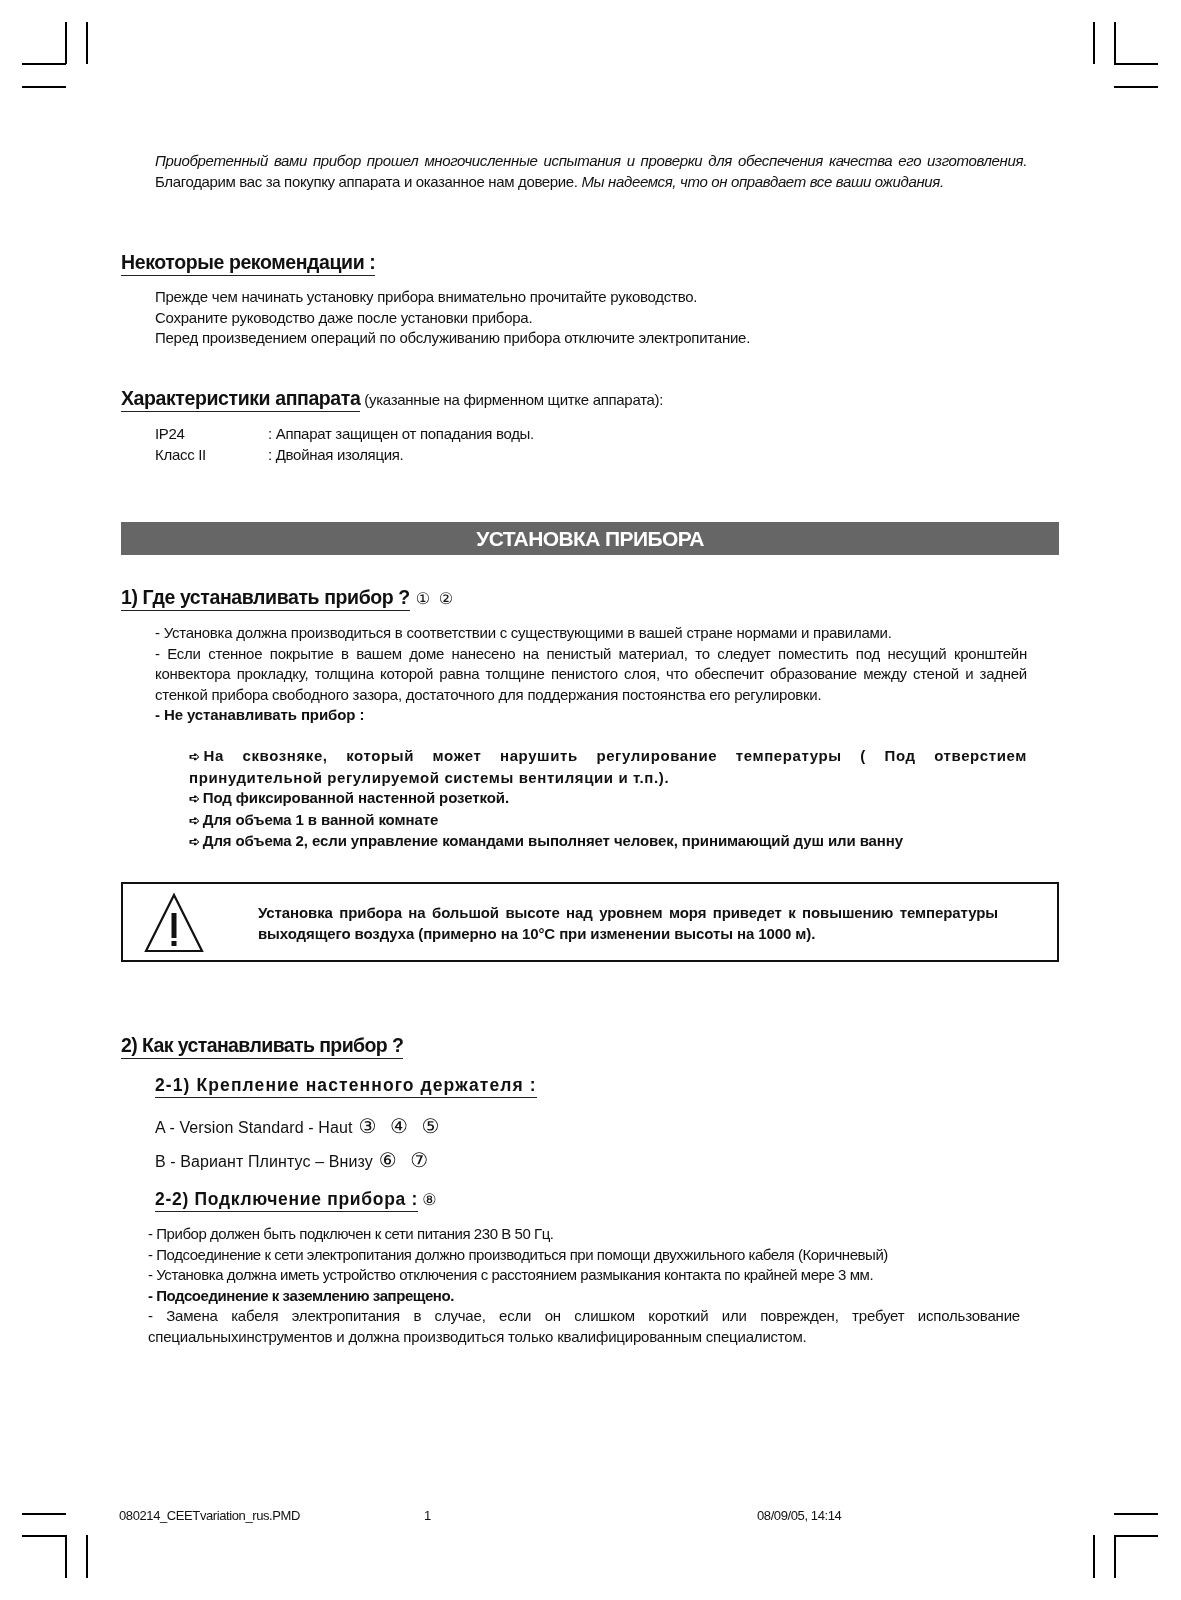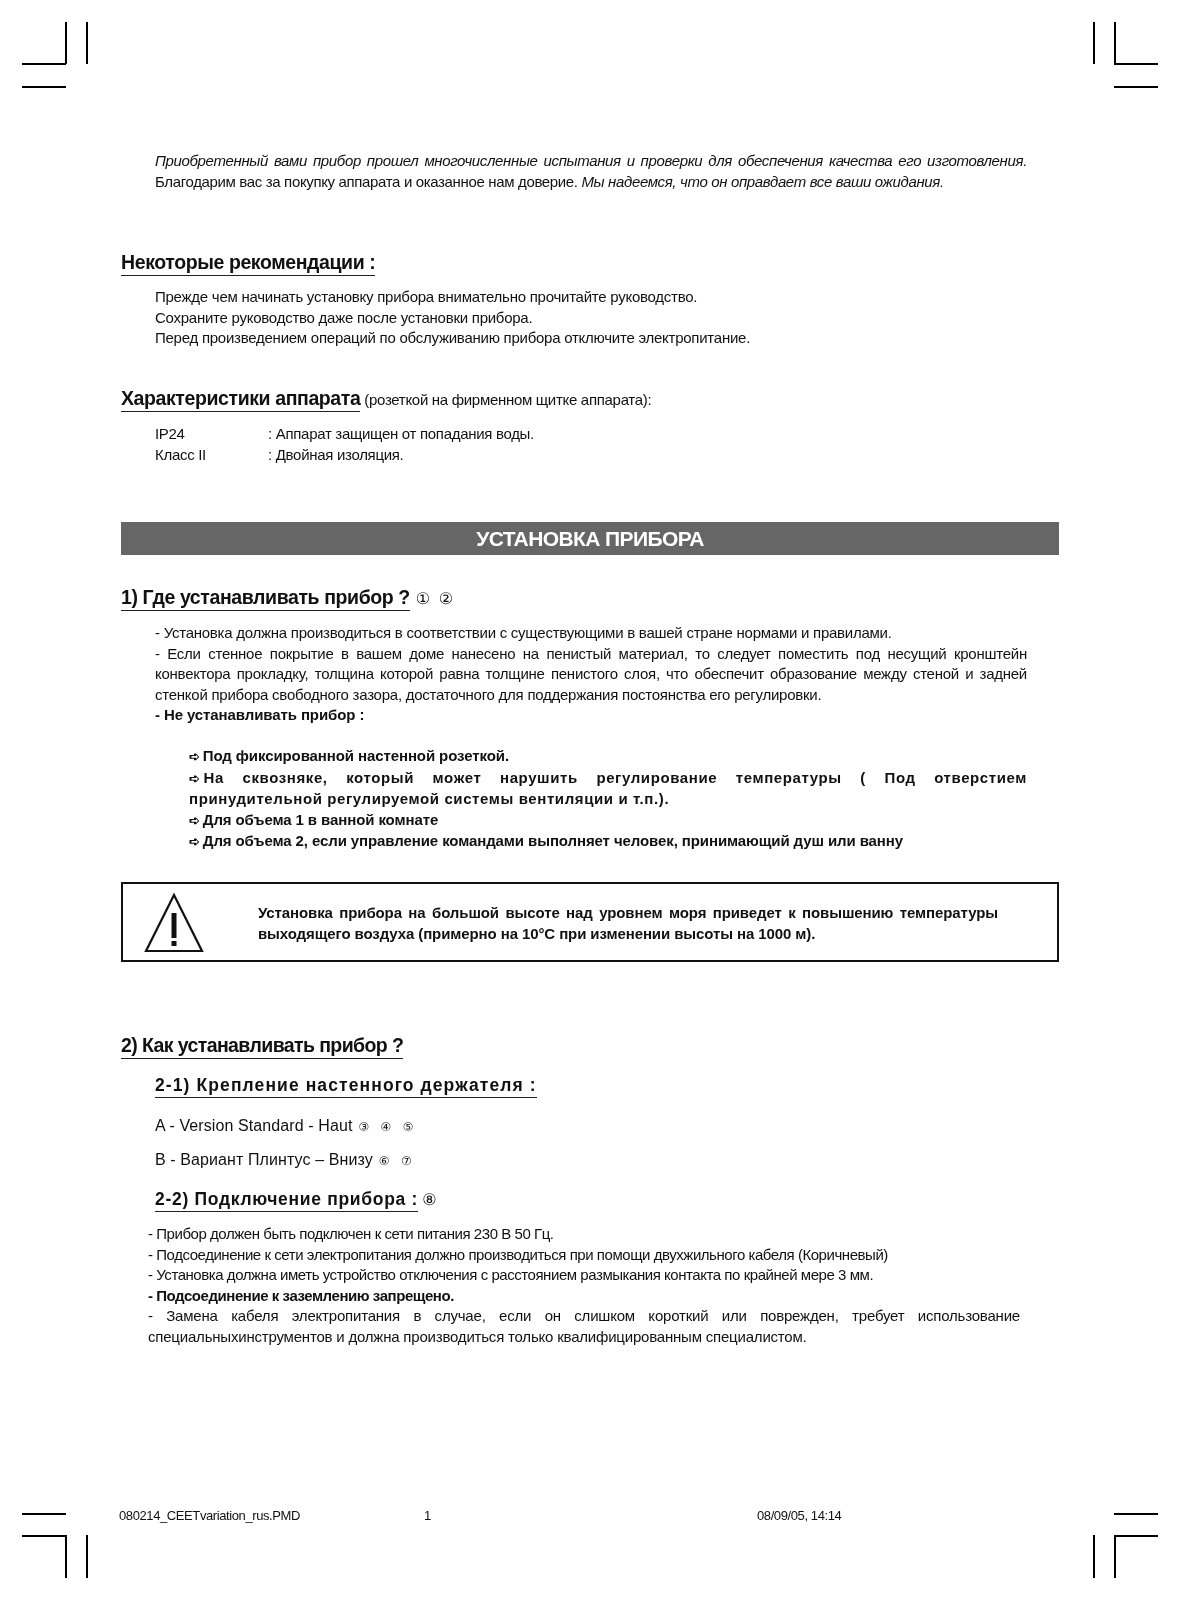--- a/index.html
+++ b/index.html
@@ -33,21 +33,21 @@
 
   .warn-box { position: absolute; left: 121px; top: 882px; width: 938px; height: 80px; border: 2.5px solid #111; }
   .warn-icon { position: absolute; left: 20px; top: 8px; width: 62px; height: 62px; }
   .warn-text { position: absolute; left: 135px; top: 18px; width: 740px; font-weight: bold; font-size: 15px; line-height: 21px; letter-spacing: -0.1px; text-align: justify; }
 
   .sub-h { position: absolute; left: 155px; font-weight: bold; font-size: 17.5px; letter-spacing: 1.1px; line-height: 22px; }
   .sub-h .ul { display: inline-block; border-bottom: 1.6px solid #222; padding-bottom: 1px; }
   .sub-h .marks { font-weight: normal; font-size: 16px; letter-spacing: 0; margin-left: 4px; }
 
   .variant { position: absolute; left: 155px; font-size: 16px; line-height: 20px; letter-spacing: 0.1px; }
-  .variant .marks { font-size: 12px; letter-spacing: 4px; margin-left: 6px; }
+  .variant .marks { font-size: 20px; letter-spacing: 4px; margin-left: 6px; }
 
   .footer { position: absolute; top: 1508px; font-size: 13px; letter-spacing: -0.4px; }
 </style>
 </head>
 <body>
 
 <div class="crop" style="left:65px;top:22px;width:1.5px;height:42px;"></div>
 <div class="crop" style="left:86px;top:22px;width:1.5px;height:42px;"></div>
 <div class="crop" style="left:22px;top:63px;width:44px;height:1.5px;"></div>
 <div class="crop" style="left:22px;top:86px;width:44px;height:1.5px;"></div>
@@ -72,21 +72,21 @@
 <div class="h-section" style="left:121px;top:250px;">
   <span class="ul">Некоторые рекомендации :</span>
 </div>
 <div class="para" style="left:155px;top:287px;">
   <span class="line">Прежде чем начинать установку прибора внимательно прочитайте руководство.</span>
   <span class="line">Сохраните руководство даже после установки прибора.</span>
   <span class="line">Перед произведением операций по обслуживанию прибора отключите электропитание.</span>
 </div>
 
 <div class="h-section" style="left:121px;top:386px;">
-  <span class="ul">Характеристики аппарата</span><span class="aside"> (розеткой на фирменном щитке аппарата):</span>
+  <span class="ul">Характеристики аппарата</span><span class="aside"> (указанные на фирменном щитке аппарата):</span>
 </div>
 <div class="abs" style="left:155px;top:424px;width:872px;">
   <div class="spec-row">
     <span class="spec-key">IP24</span>
     <span class="spec-val">: Аппарат защищен от попадания воды.</span>
   </div>
   <div class="spec-row">
     <span class="spec-key">Класс II</span>
     <span class="spec-val">: Двойная изоляция.</span>
   </div>
@@ -96,22 +96,22 @@
 
 <div class="h-section" style="left:121px;top:585px;">
   <span class="ul">1) Где устанавливать прибор ?</span><span class="marks">① ②</span>
 </div>
 <div class="para" style="left:155px;top:623px;width:872px;">
   <span class="line">- Установка должна производиться в соответствии с существующими в вашей стране нормами и правилами.</span>
   <span class="justify" style="display:block;white-space:normal;">- Если стенное покрытие в вашем доме нанесено на пенистый материал, то следует поместить под несущий кронштейн конвектора прокладку, толщина которой равна толщине пенистого слоя, что обеспечит образование между стеной и задней стенкой прибора свободного зазора, достаточного для поддержания постоянства его регулировки.</span>
   <span class="line" style="font-weight:bold;letter-spacing:-0.1px;">- Не устанавливать прибор :</span>
 </div>
 <div class="bullets" style="top:746px;">
+  <div class="bullet-row justify" style="letter-spacing:0.6px;"><span class="arrow">➪</span><span>На сквозняке, который может нарушить регулирование температуры ( Под отверстием принудительной регулируемой системы вентиляции и т.п.).</span></div>
   <div class="bullet-row"><span class="arrow">➪</span><span>Под фиксированной настенной розеткой.</span></div>
-  <div class="bullet-row justify" style="letter-spacing:0.6px;"><span class="arrow">➪</span><span>На сквозняке, который может нарушить регулирование температуры ( Под отверстием принудительной регулируемой системы вентиляции и т.п.).</span></div>
   <div class="bullet-row"><span class="arrow">➪</span><span>Для объема 1 в ванной комнате</span></div>
   <div class="bullet-row"><span class="arrow">➪</span><span>Для объема 2, если управление командами выполняет человек, принимающий душ или ванну</span></div>
 </div>
 
 <div class="warn-box">
   <svg class="warn-icon" viewBox="0 0 62 62">
     <polygon points="31,3 59,59 3,59" fill="none" stroke="#111" stroke-width="2.2" stroke-linejoin="miter"></polygon>
     <rect x="28.5" y="21" width="5" height="25" fill="#111"></rect>
     <rect x="28.5" y="49" width="5" height="5" fill="#111"></rect>
   </svg>

